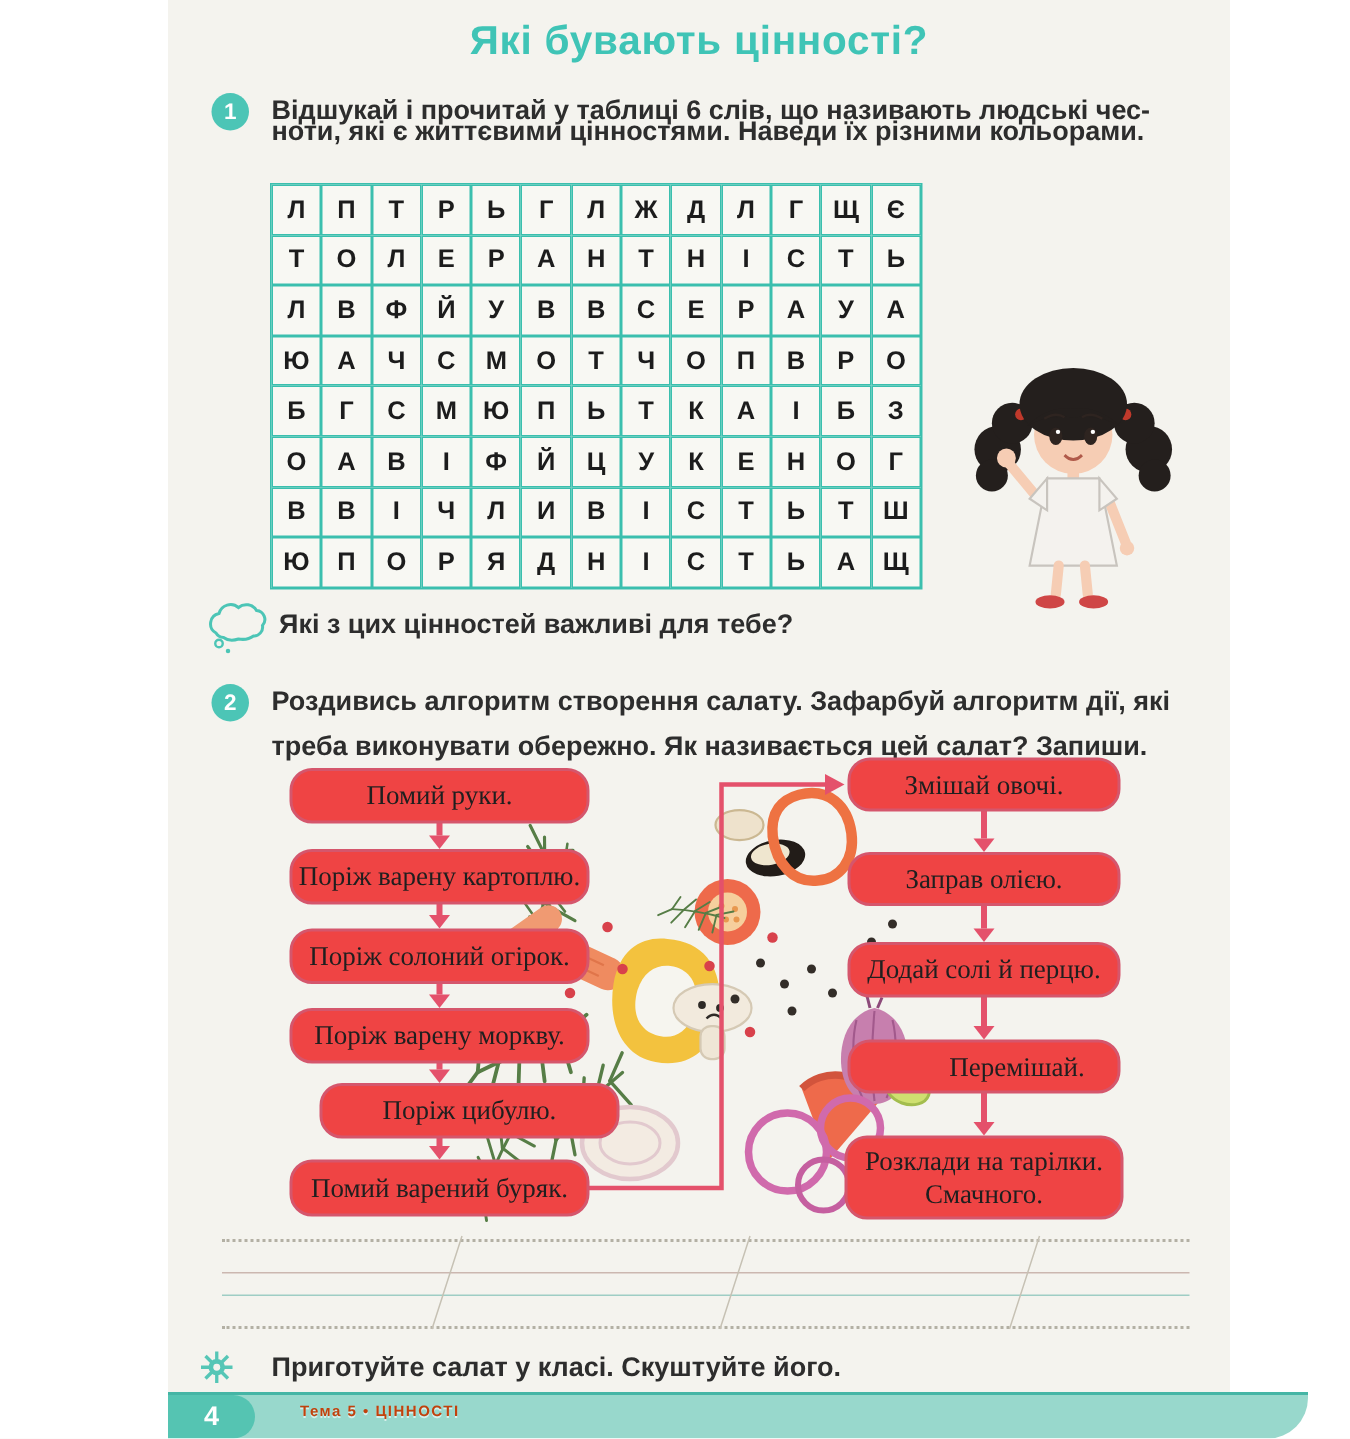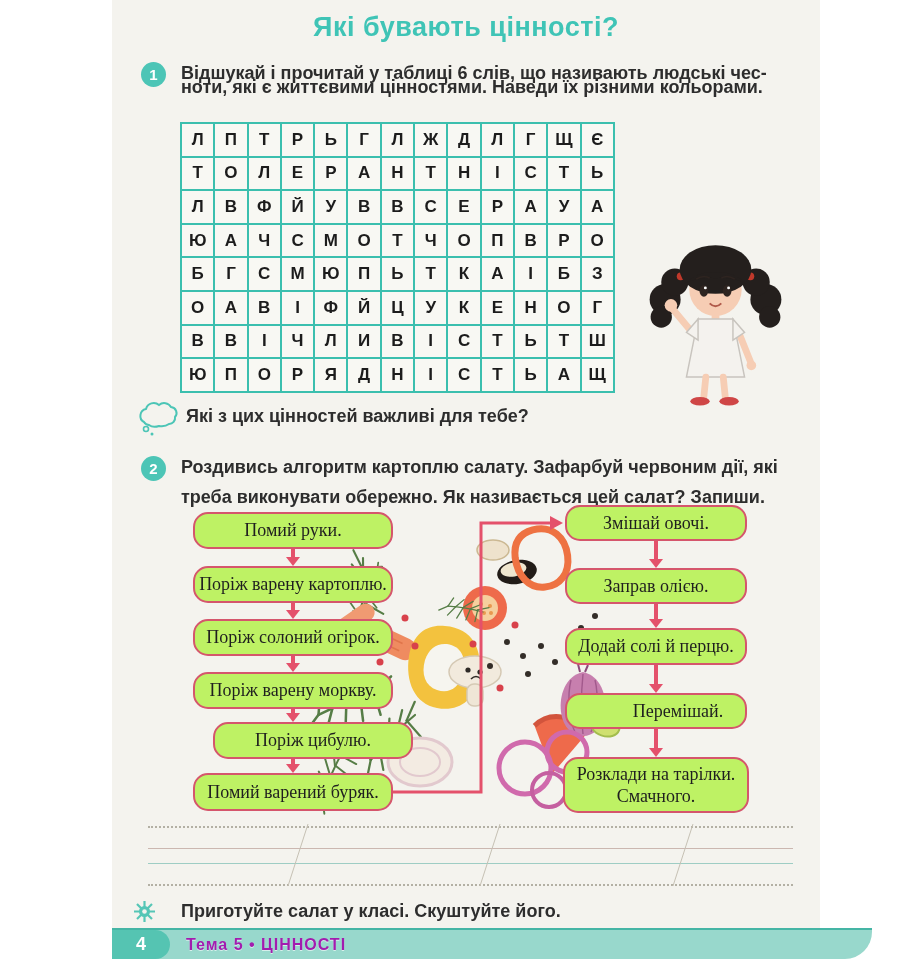--- a/index.html
+++ b/index.html
@@ -20,21 +20,21 @@
 
   .word-grid{position:absolute;left:180px;top:122px;display:grid;
     grid-template-columns:repeat(13,33.3px);grid-auto-rows:33.6px;
     border:1.5px solid #3bbfae;background:#f8f8f3;}
   .grid-cell{border:1px solid #3bbfae;display:flex;align-items:center;justify-content:center;
     font-size:17px;font-weight:bold;color:#1c1c1c;}
 
   .think-text{position:absolute;left:186px;top:406px;font-size:18px;font-weight:600;}
   .practice-text{position:absolute;left:181px;top:901px;font-size:18px;font-weight:600;}
 
-  .fbox{position:absolute;background:#bef264;border:2px solid #d5566c;border-radius:15px;
+  .fbox{position:absolute;background:#ef4444;border:2px solid #d5566c;border-radius:15px;
     display:flex;align-items:center;justify-content:center;text-align:center;
     font-family:"Liberation Serif", serif;font-size:18px;color:#1f1f1f;
     box-sizing:border-box;z-index:3;padding:0 4px;line-height:1.25;}
   .colL{left:193px;width:200px;height:37px;}
   .colR{left:565px;width:182px;height:36px;}
 
   .arrow{position:absolute;width:14px;display:flex;flex-direction:column;align-items:center;z-index:2;}
   .arrow .stem{width:3.5px;background:#e4516b;flex:1;}
   .arrow .head{width:0;height:0;border-left:7px solid transparent;border-right:7px solid transparent;
     border-top:9px solid #e4516b;}
@@ -46,21 +46,21 @@
   .wl{position:absolute;left:0;right:0;height:0;}
   .dotted{border-top:2px dotted #b3b0a4;}
   .solid-pink{border-top:1.5px solid #cbb7b0;}
   .solid-teal{border-top:1.5px solid #9ecdc4;}
 
   .footer-line{position:absolute;left:112px;right:0;top:928px;height:2px;background:#45b5a5;}
   .footer-band{position:absolute;left:112px;right:0;top:930px;height:29px;background:#98d8cc;}
   .page-tab{position:absolute;left:112px;top:930px;width:58px;height:29px;background:#55c4b2;
     border-radius:0 15px 15px 0;color:#fff;font-weight:bold;font-size:18px;
     display:flex;align-items:center;justify-content:center;z-index:4;}
-  .topic{position:absolute;left:186px;top:936px;font-size:16px;font-weight:bold;color:#a21caf;
+  .topic{position:absolute;left:200px;top:936px;font-size:10px;font-weight:bold;color:#c2410c;
     letter-spacing:1px;text-shadow:0 1px 0 rgba(255,255,255,.6);z-index:4;}
 </style>
 </head>
 <body>
 
 <div class="app">
   <div class="scan"></div>
 
   <div class="page-title">Які бувають цінності?</div>
 
@@ -211,21 +211,21 @@
   </svg>
 
   <svg class="abs" style="left:132px;top:398px;" width="48" height="40" viewBox="0 0 48 40">
     <path d="M12,24 a7,7 0 0 1 2,-13 a8,8 0 0 1 13,-4 a8,8 0 0 1 12,2 a6,6 0 0 1 4,10 a6,6 0 0 1 -6,7 q-4,3 -10,2 q-6,2 -10,-1 a6,6 0 0 1 -5,-3 Z" fill="none" stroke="#4cc5b6" stroke-width="2"></path>
     <circle cx="14" cy="31" r="2.5" fill="none" stroke="#4cc5b6" stroke-width="1.6"></circle>
     <circle cx="20" cy="36" r="1.5" fill="#4cc5b6"></circle>
   </svg>
   <div class="think-text">Які з цих цінностей важливі для тебе?</div>
 
   <div class="badge b2">2</div>
-  <div class="para-line" style="top:452px;">Роздивись алгоритм картоплю салату. Зафарбуй червоним дії, які</div>
+  <div class="para-line" style="top:452px;">Роздивись алгоритм створення салату. Зафарбуй алгоритм дії, які</div>
   <div class="para-line" style="top:482px;">треба виконувати обережно. Як називається цей салат? Запиши.</div>
 
   <svg class="abs z1" style="left:285px;top:520px;" width="355" height="300" viewBox="0 0 355 300">
     <defs>
       <g id="dill" stroke="#567d46" stroke-width="1.4" fill="none" stroke-linecap="round">
         <path d="M0,0 Q8,18 20,34"></path>
         <path d="M2,6 l-10,-8"></path>
           <path d="M2,6 l12,-6"></path>
         <path d="M6,13 l-11,-6"></path>
           <path d="M6,13 l13,-4"></path>

